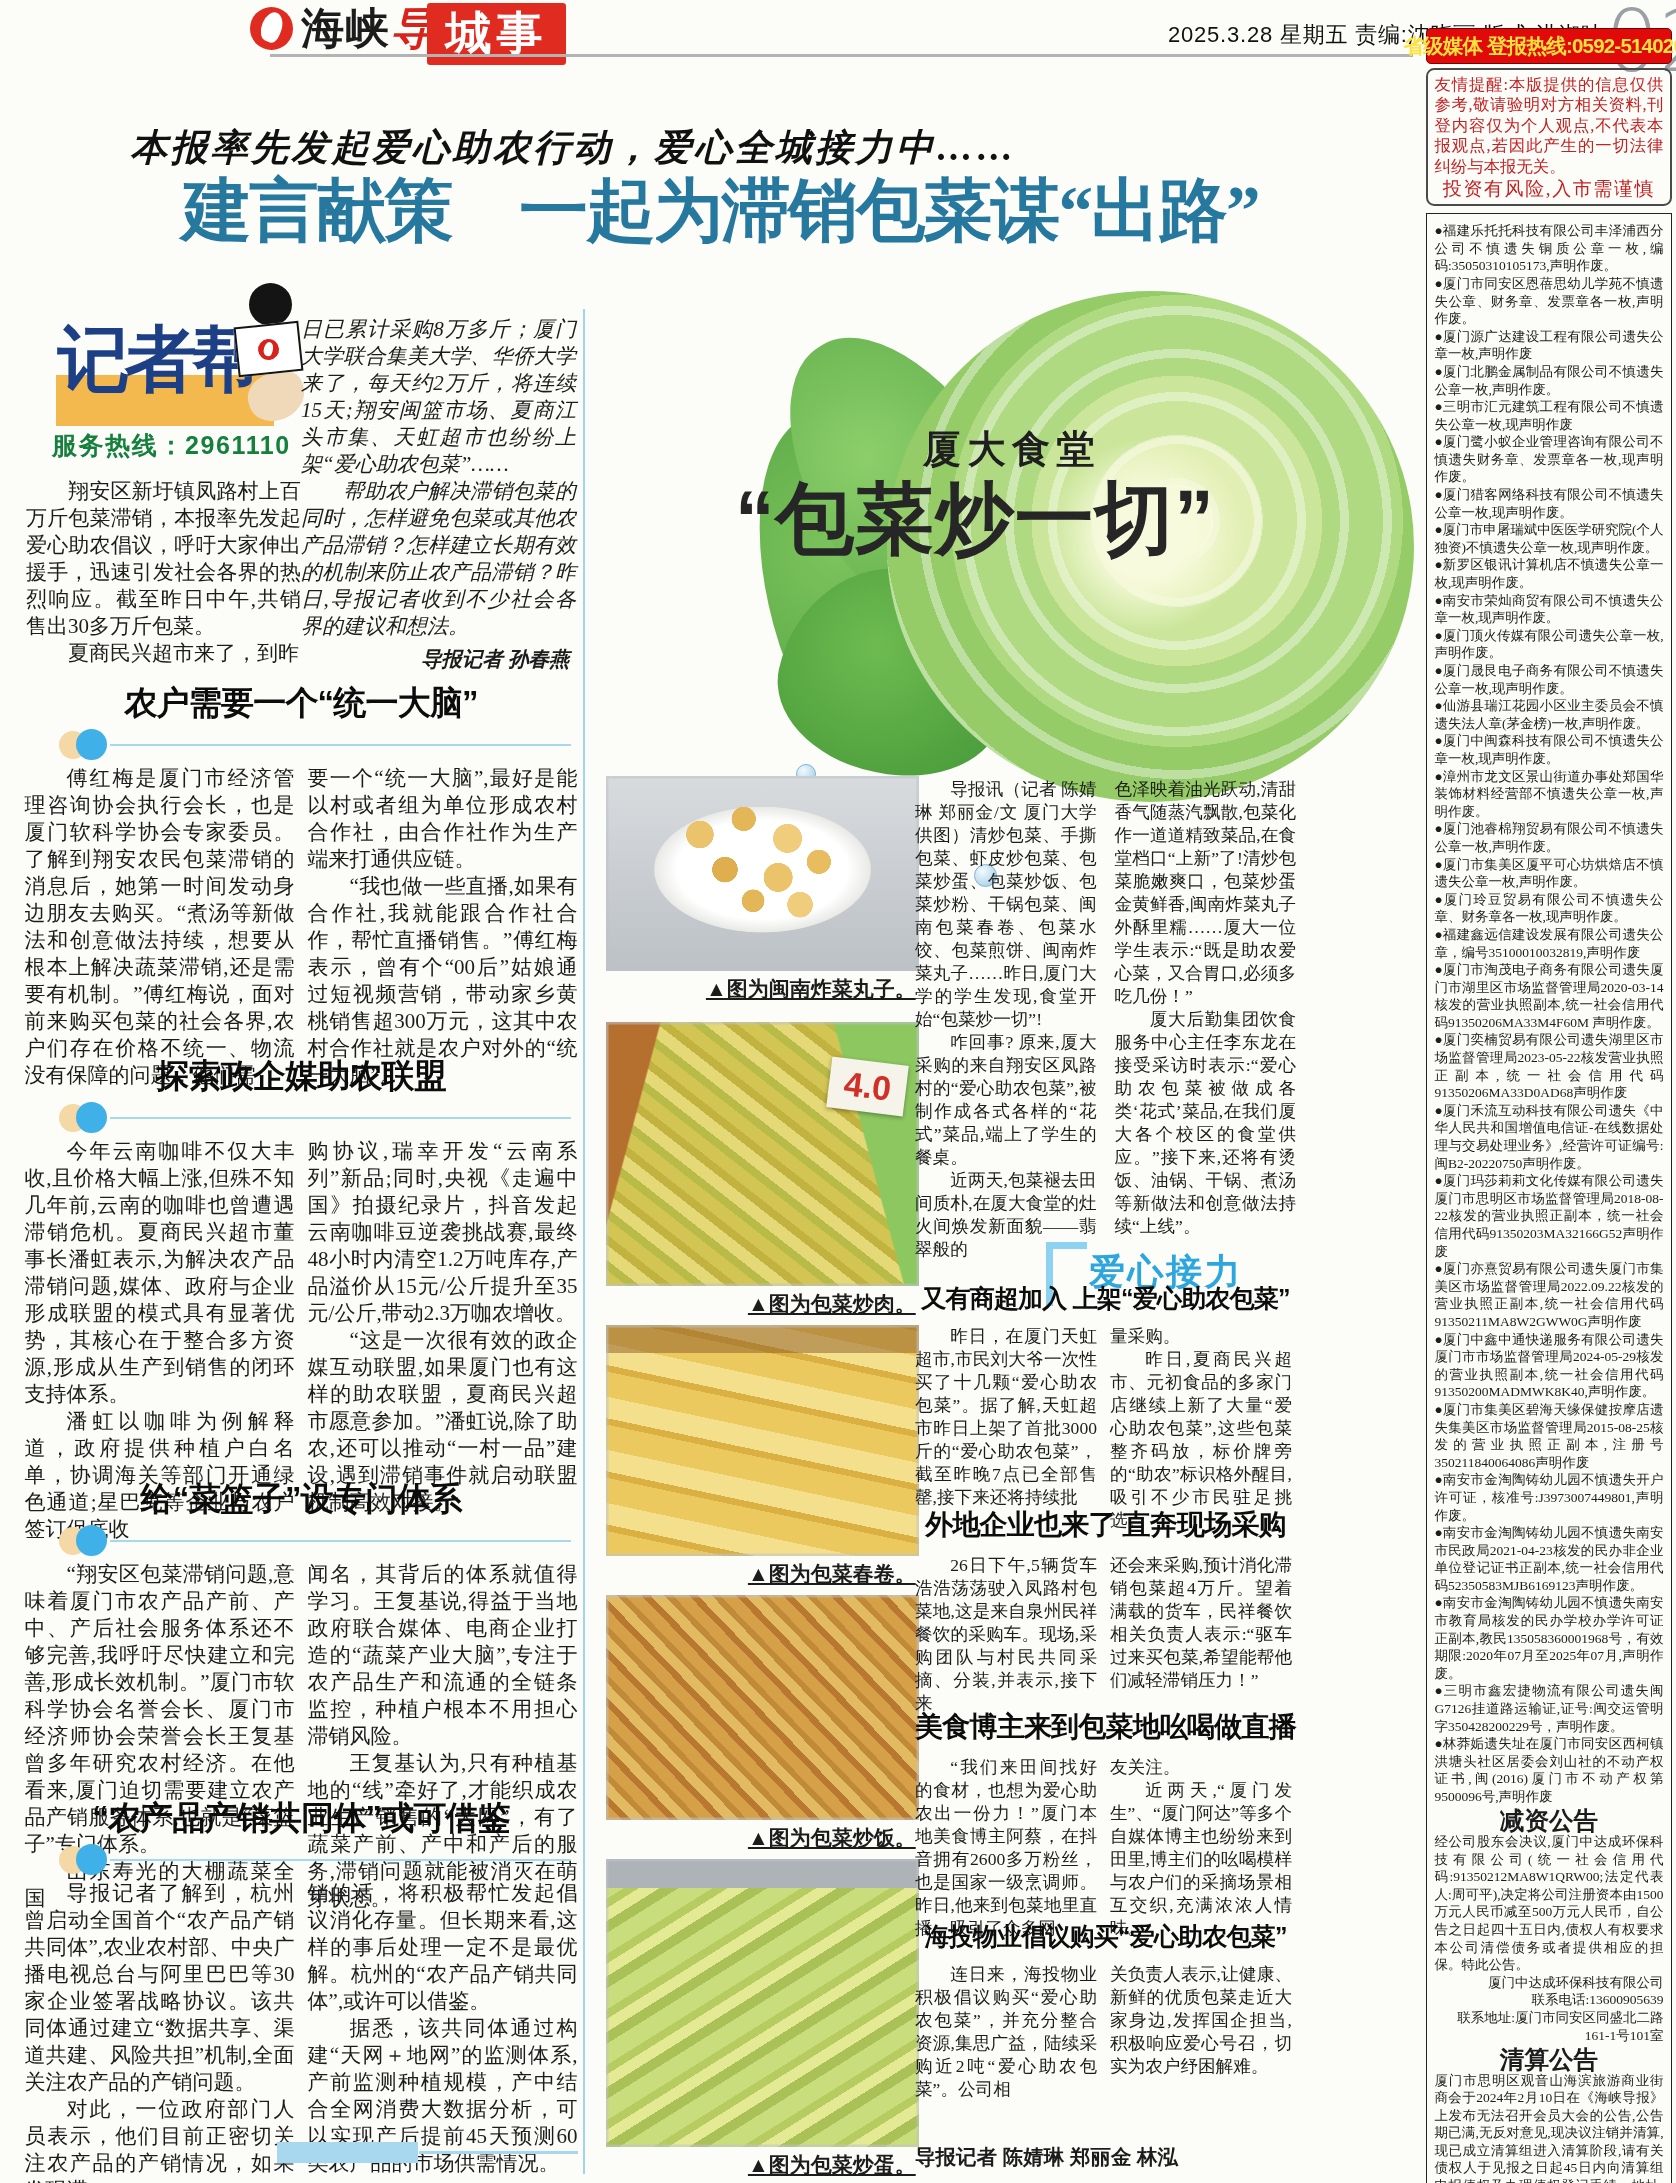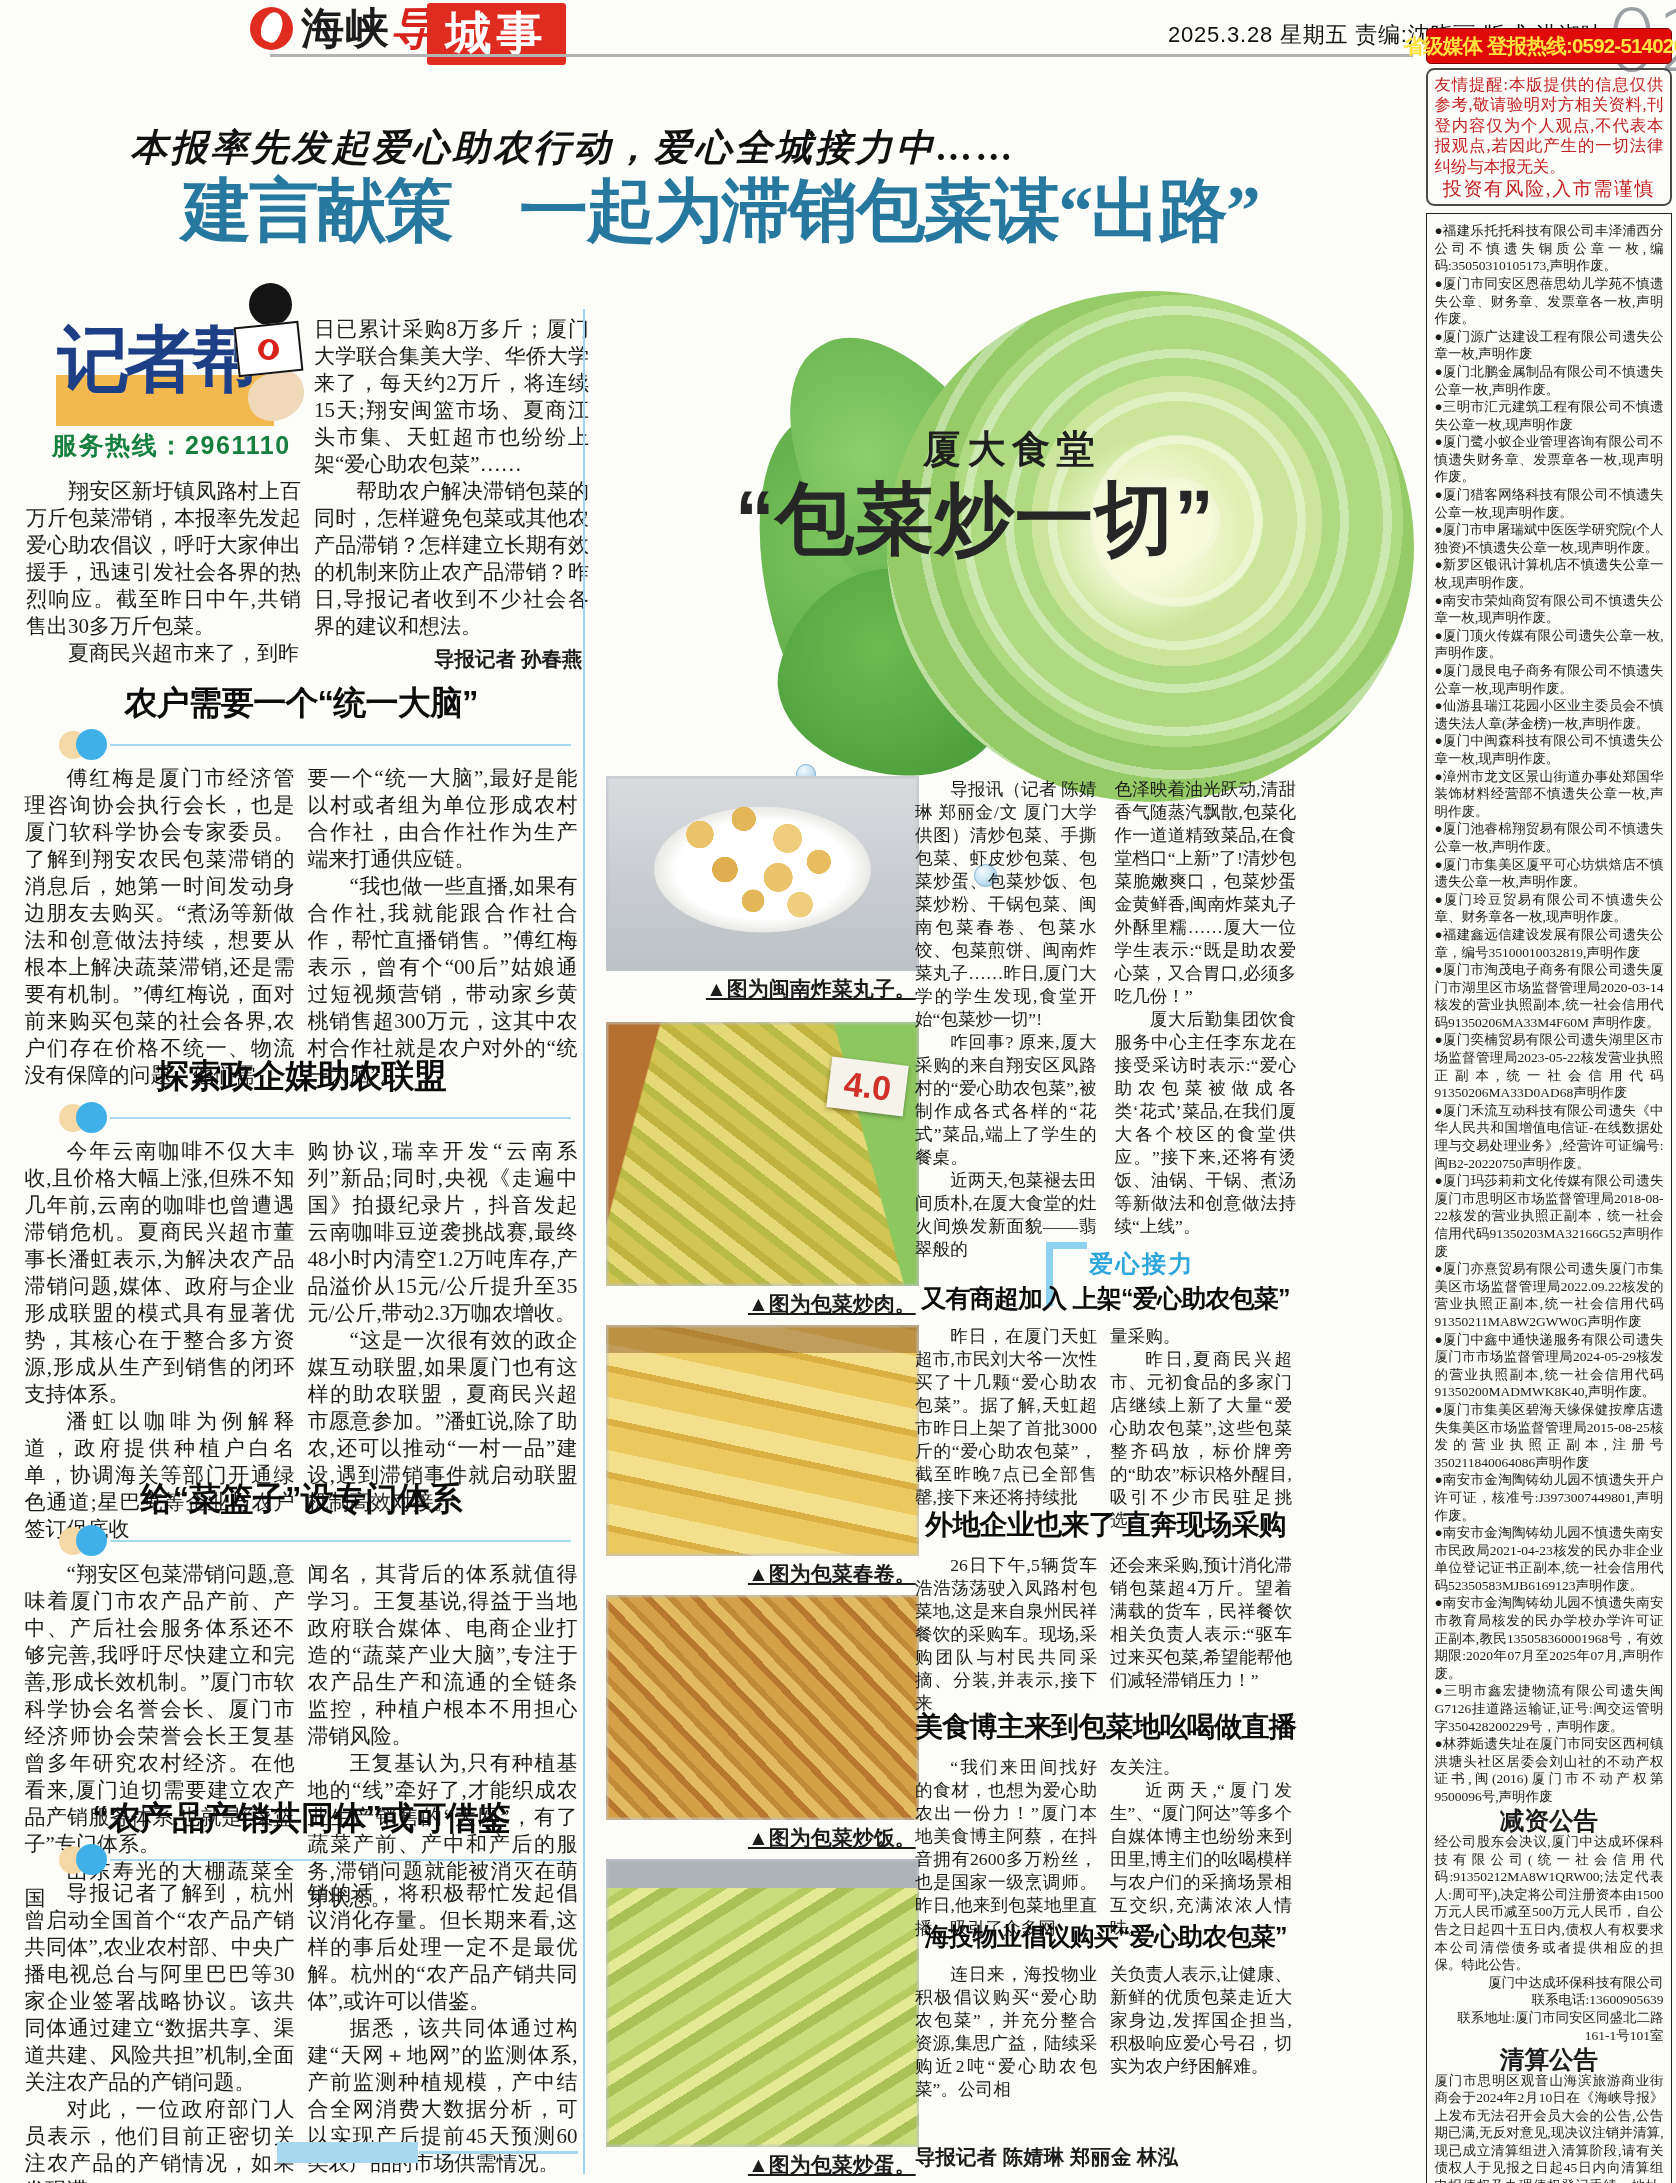--- a/index.html
+++ b/index.html
@@ -43,21 +43,21 @@
         display:flex;align-items:center;justify-content:center;transform:rotate(-6deg);}
   .jzb-mic-dot{width:21px;height:21px;border-radius:50%;background:#d8231c;position:relative;}
   .jzb-mic-dot::after{content:"";position:absolute;left:5.7px;top:3.3px;width:9px;height:14px;background:#fff;
         border-radius:60% 70% 40% 60%;transform:rotate(22deg);}
   .jzb-hand{position:absolute;right:-16.4px;top:62px;width:57px;height:47px;background:#efd9b8;
         border-radius:50% 40% 60% 50%;transform:rotate(-16deg);}
   .hotline{position:absolute;left:52px;top:429px;font-family:"Liberation Sans",sans-serif;font-weight:900;
         color:#15803d;font-size:25px;letter-spacing:1.6px;}
 
   .intro-col1{position:absolute;left:26px;top:478px;width:275px;}
-  .intro-col2{position:absolute;left:314px;top:316px;width:275px;}
+  .intro-col2{position:absolute;left:301px;top:316px;width:275px;font-style:italic;}
 
   
   .sec{position:absolute;left:24.6px;width:553px;}
   .sec-head{text-align:center;font-family:"Liberation Sans",sans-serif;font-weight:800;font-size:33px;
         color:#0c0c0c;letter-spacing:-0.8px;}
   .sec-decor{position:relative;height:28px;margin:3.3px 0 8.2px;}
   .sec-decor .c-beige{position:absolute;left:34px;top:1.6px;width:28px;height:28px;border-radius:50%;background:#f4d9a6;}
   .sec-decor .c-blue{position:absolute;left:51px;top:0;width:31px;height:31px;border-radius:50%;background:#3fb0e8;}
   .sec-decor .ln{position:absolute;left:85px;right:6.5px;top:14.7px;height:1.6px;background:#a6d9ee;}
   .cols{display:flex;gap:13px;}
@@ -119,21 +119,21 @@
         linear-gradient(180deg,#aeb3b8 0 10%,transparent 10%),
         repeating-linear-gradient(-32deg,#c9dd7c 0 18px,#a9c157 18px 28px,#e4ea94 28px 39px,#b7cc60 39px 47px);}
 
   
   .mid-text p{margin:0;text-indent:2em;font-size:17.6px;line-height:23px;text-align:justify;}
   .mid-text p.cont{text-indent:0;}
   .story{position:absolute;left:915px;top:778px;width:381px;display:flex;gap:18px;}
   .story .col{width:182px;}
 
   .relay-tag{position:absolute;left:1089px;top:1248px;font-family:"Liberation Sans",sans-serif;font-weight:900;
-        font-size:24px;color:#2ca6dc;letter-spacing:2.5px;}
+        font-size:36px;color:#2ca6dc;letter-spacing:2.5px;}
   .relay-bracket{position:absolute;left:-43px;top:-6.5px;width:34px;height:57px;
         border-left:7.4px solid #8ed2f2;border-top:7.4px solid #8ed2f2;}
 
   .ra{position:absolute;left:915px;width:381px;}
   .ra-head{text-align:center;font-family:"Liberation Sans",sans-serif;font-weight:800;font-size:28px;
         letter-spacing:-0.8px;color:#0c0c0c;margin-bottom:9.8px;white-space:nowrap;}
   .ra-head.tight{font-size:25px;}
   .ra .col{width:182px;}
   .relay-byline{position:absolute;left:915px;top:2143px;width:381px;text-align:left;font-weight:700;
         font-size:20.5px;font-family:"Liberation Sans",sans-serif;}

